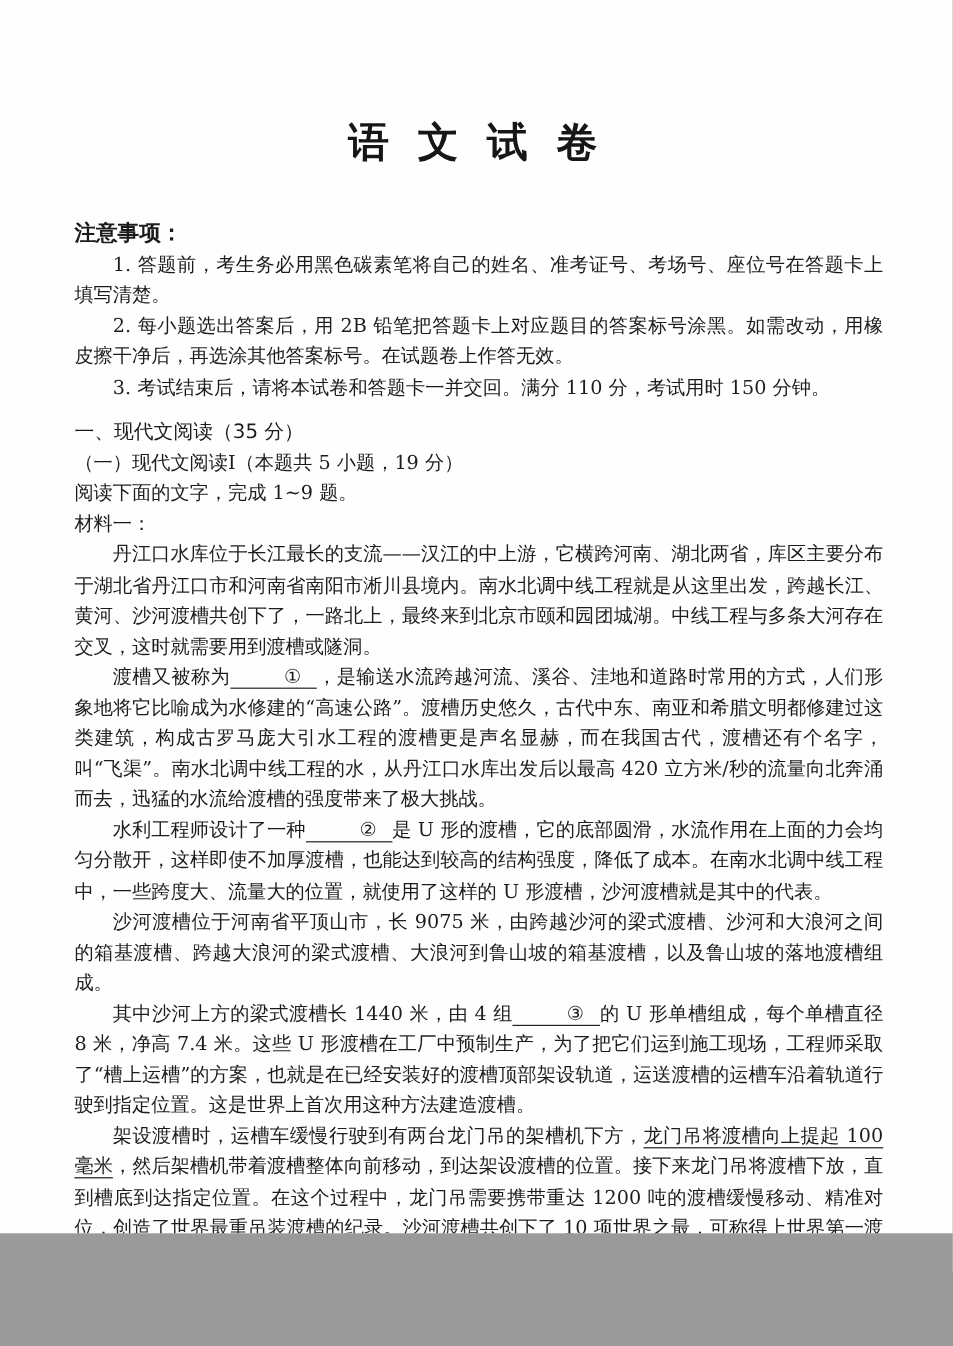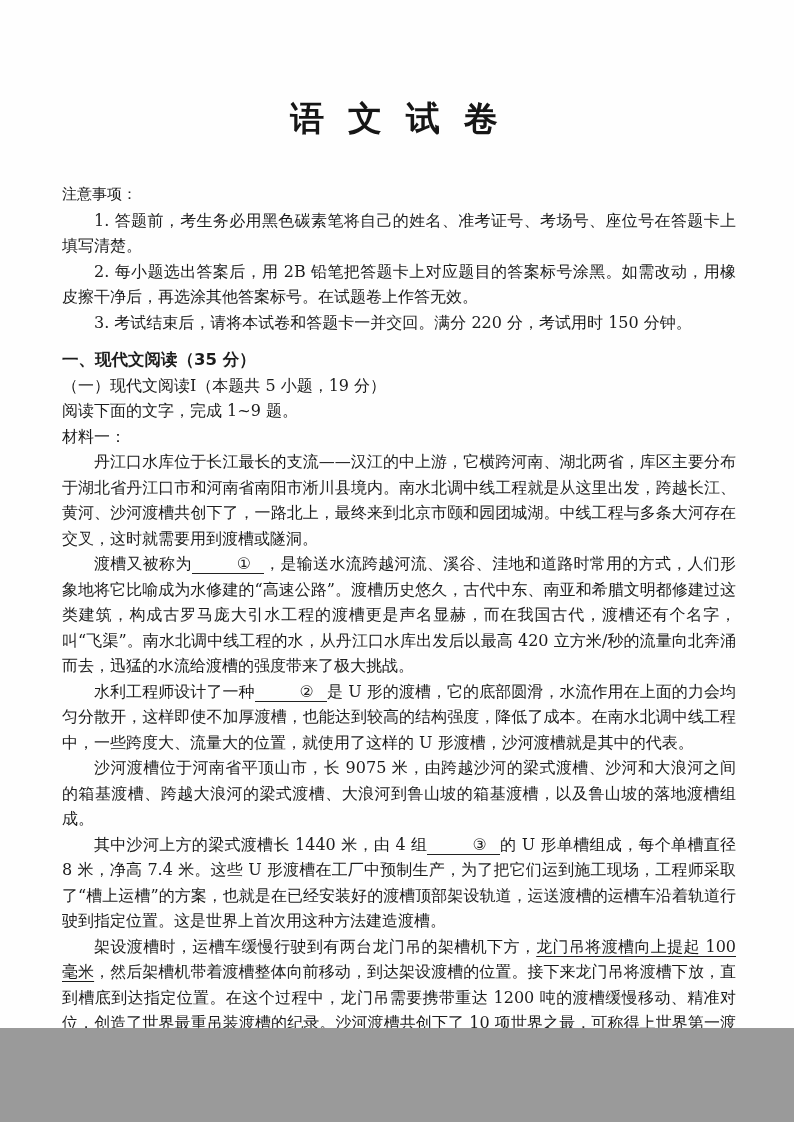--- a/index.html
+++ b/index.html
@@ -28,30 +28,30 @@
     color: #161616;
   }
   .content {
     padding: 40px 58px 0 62px;
     font-size: 16px;
     line-height: 25.5px;
     text-align: justify;
   }
   .notice-heading {
     font-family: "DejaVu Sans", "Liberation Sans", sans-serif;
-    font-weight: normal;
-    font-size: 15px;
+    font-weight: bold;
+    font-size: 18px;
   }
   .para {
     margin: 0;
     text-indent: 2em;
   }
   .section-heading {
     font-family: "DejaVu Sans", "Liberation Sans", sans-serif;
-    font-weight: bold;
+    font-weight: normal;
     font-size: 16.5px;
     margin-top: 12px;
   }
   .line {
     margin: 0;
   }
   .blank {
     display: inline-block;
     padding: 0 13px;
     border-bottom: 1.2px solid #222;
@@ -106,21 +106,21 @@
 
   <h1 class="title">语 文 试 卷</h1>
 
   <div class="content">
 
     <div class="notice">
       <div class="notice-heading">注意事项：</div>
       <div id="notice-items">
           <p class="para">1. 答题前，考生务必用黑色碳素笔将自己的姓名、准考证号、考场号、座位号在答题卡上填写清楚。</p>
           <p class="para">2. 每小题选出答案后，用 2B 铅笔把答题卡上对应题目的答案标号涂黑。如需改动，用橡皮擦干净后，再选涂其他答案标号。在试题卷上作答无效。</p>
-          <p class="para">3. 考试结束后，请将本试卷和答题卡一并交回。满分 220 分，考试用时 150 分钟。</p>
+          <p class="para">3. 考试结束后，请将本试卷和答题卡一并交回。满分 110 分，考试用时 150 分钟。</p>
         </div>
     </div>
 
     <div class="section-heading">一、现代文阅读（35 分）</div>
     <p class="line">（一）现代文阅读Ⅰ（本题共 5 小题，19 分）</p>
     <p class="line">阅读下面的文字，完成 1~9 题。</p>
     <p class="line">材料一：</p>
 
     <div id="material-paragraphs">
         <p class="para"><span>丹江口水库位于长江最长的支流——汉江的中上游，它横跨河南、湖北两省，库区主要分布于湖北省丹江口市和河南省南阳市淅川县境内。南水北调中线工程就是从这里出发，跨越长江、黄河、沙河渡槽共创下了，一路北上，最终来到北京市颐和园团城湖。中线工程与多条大河存在交叉，这时就需要用到渡槽或隧洞。</span></p>

